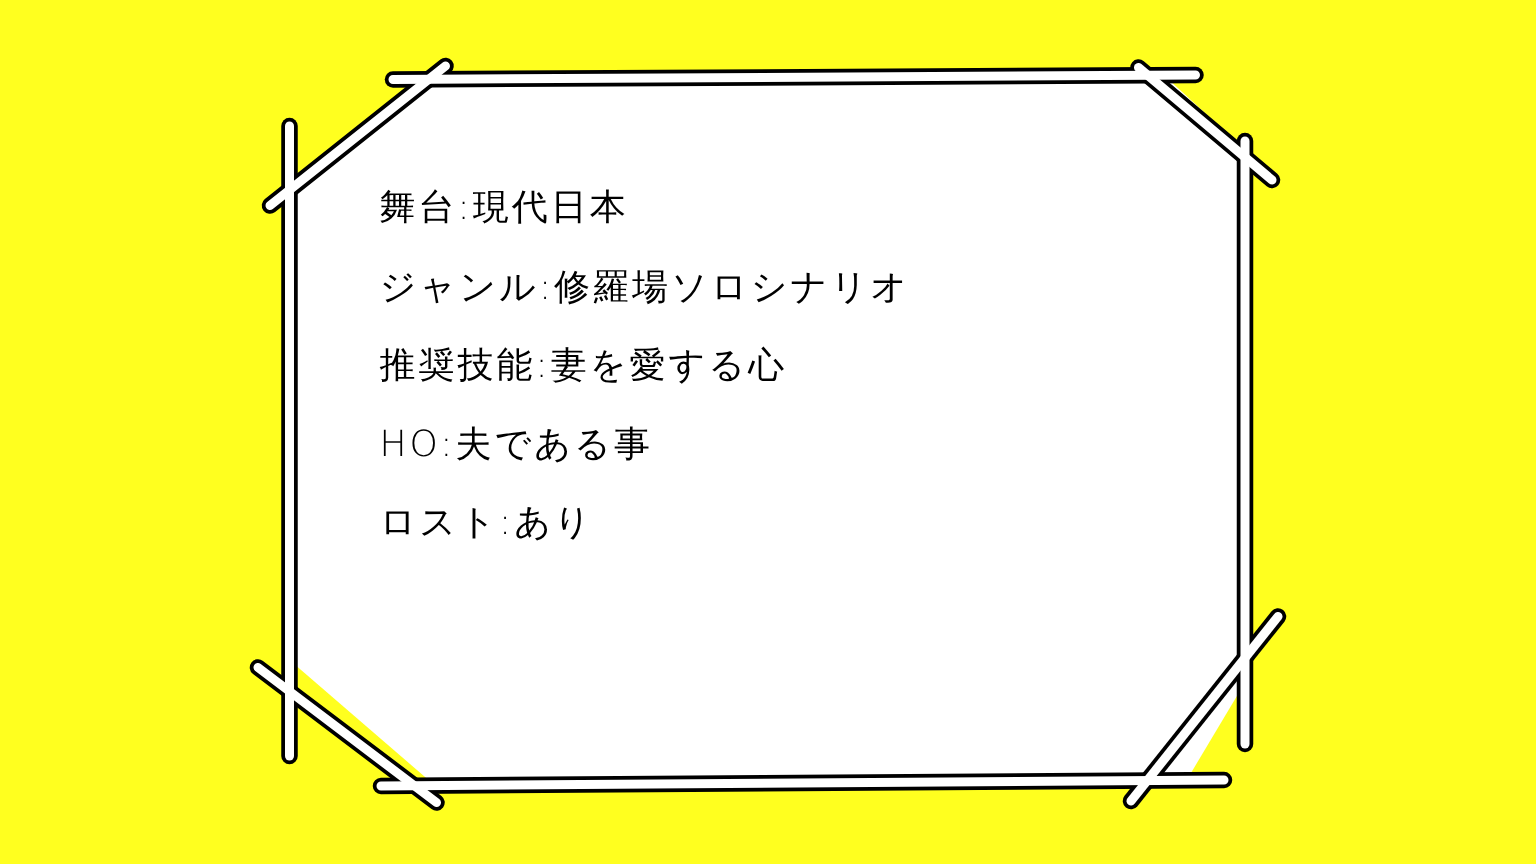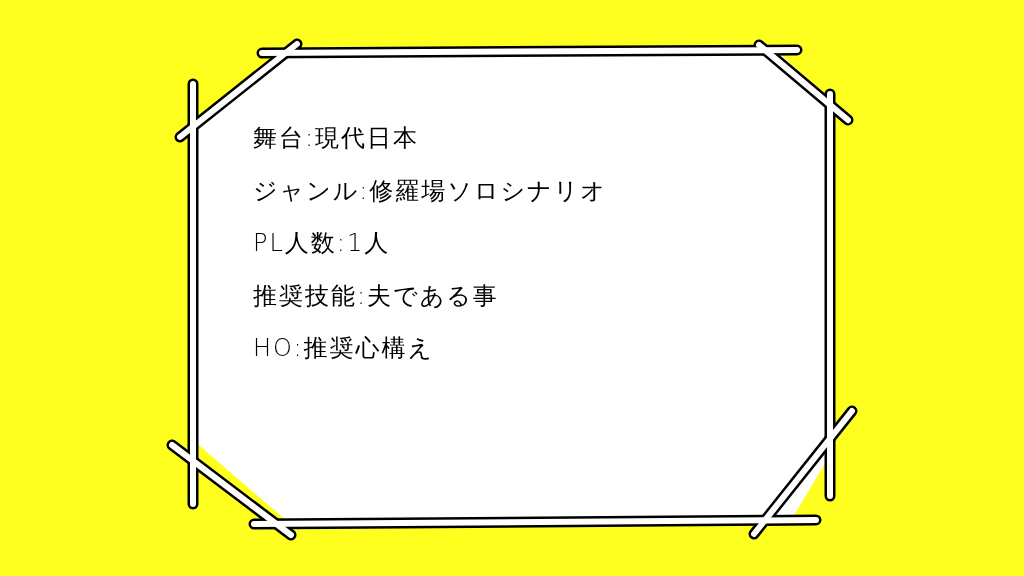--- a/index.html
+++ b/index.html
@@ -65,16 +65,16 @@
     <line x1="830" y1="94" x2="830" y2="496"></line>
     <line x1="852" y1="411" x2="754" y2="534"></line>
     <line x1="254" y1="524" x2="816" y2="520"></line>
     <line x1="172" y1="445" x2="291" y2="535"></line>
   </g>
 </svg>
 
 <ul class="info-list">
   <li class="info-line"><span>舞台</span><span>:</span><span>現代日本</span></li>
   <li class="info-line"><span>ジャンル</span><span>:</span><span>修羅場ソロシナリオ</span></li>
-  <li class="info-line"><span>PL人数</span><span>:</span><span>1人</span></li>
-  <li class="info-line"><span>推奨技能</span><span>:</span><span>夫である事</span></li>
-  <li class="info-line"><span>HO</span><span>:</span><span>推奨心構え</span></li>
+  <li class="info-line"><span>推奨技能</span><span>:</span><span>妻を愛する心</span></li>
+  <li class="info-line"><span>HO</span><span>:</span><span>夫である事</span></li>
+  <li class="info-line"><span>ロスト</span><span>:</span><span>あり</span></li>
 </ul>
 
 </body></html>

